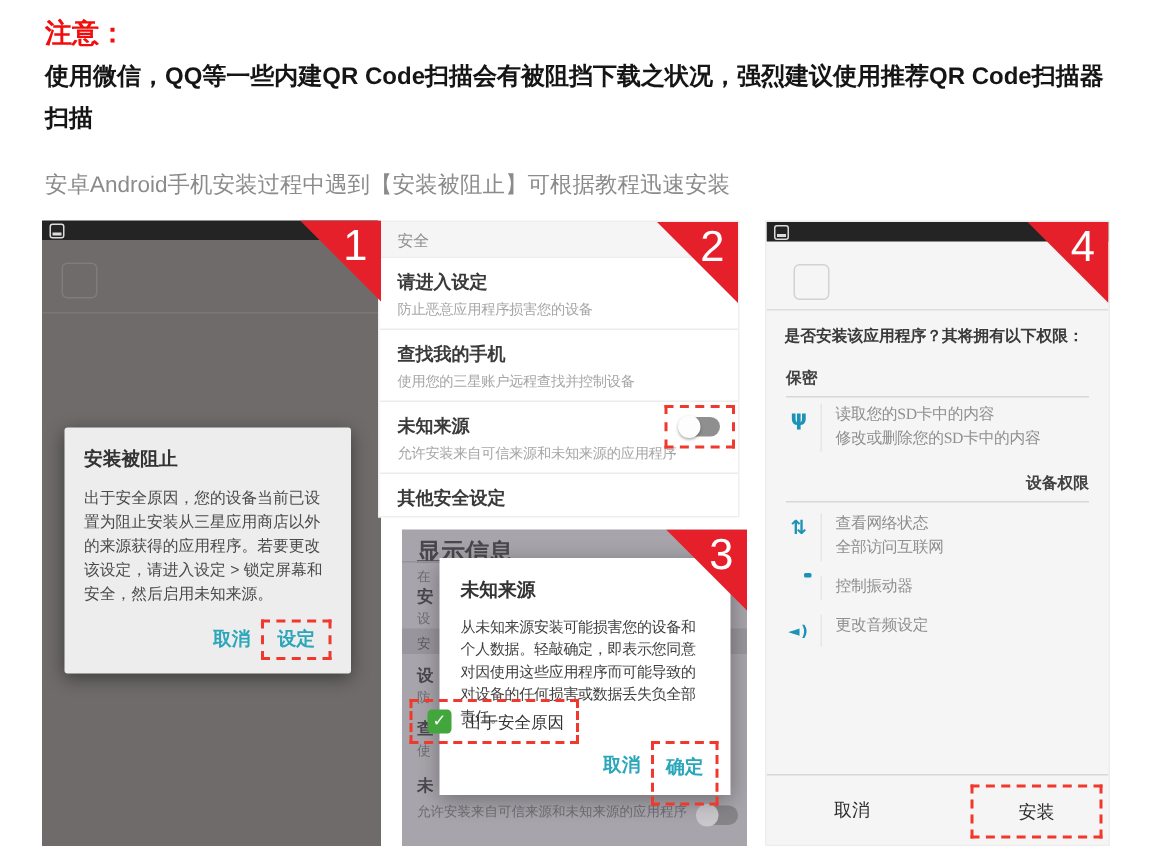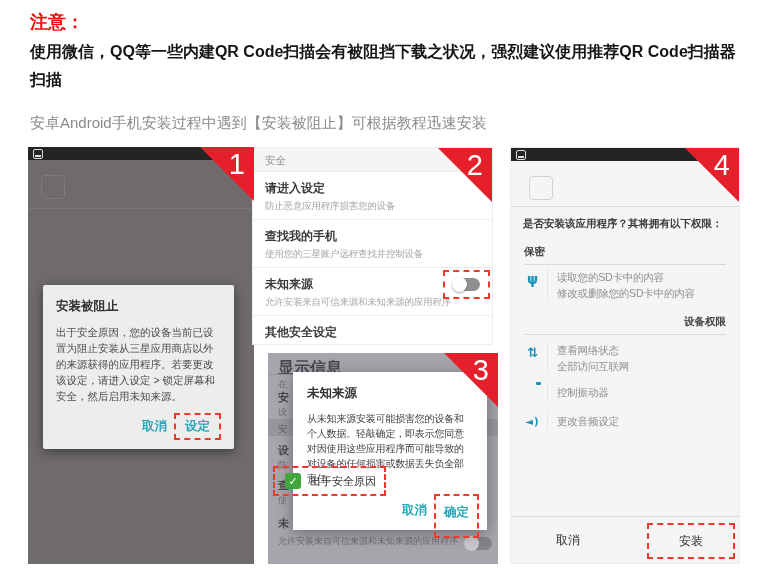--- a/index.html
+++ b/index.html
@@ -86,21 +86,21 @@
   .d3-btns .btn-teal{margin-top:8px;}
   .hl-ok{border:2px dashed #f0382c;padding:6px 8px 15px;}
   .hl-ok .btn-teal{margin-top:0;}
 
   
   .p4-title{position:absolute;left:12px;top:69px;font-size:10.5px;font-weight:bold;color:#3a3a3a;white-space:nowrap;}
   .p4-sec{position:absolute;left:13px;width:202px;font-size:10.5px;font-weight:bold;color:#414141;
     padding-bottom:5px;border-bottom:1px solid #d8d8d8;}
   .p4-sec1{top:97px;}
   .p4-sec2{top:167px;text-align:right;}
-  .prow{display:flex;align-items:center;}
+  .prow{display:flex;align-items:flex-start;font-family:Liberation Serif, serif;}
   .p4-perm{position:absolute;left:13px;right:10px;}
   .p4-perm1{top:121px;}
   .p4-perm2{top:194px;}
   .p4-perm2 .prow{margin-bottom:10px;}
   .pi{width:17px;flex:none;text-align:center;color:#1b93b8;border-right:1px solid #e6e6e6;padding:1px 6px 2px 0;margin-right:9px;align-self:stretch;}
   .pi-usb::after{content:"ψ";font-size:14px;font-weight:bold;font-family:"DejaVu Sans",sans-serif;}
   .pi-net::after{content:"⇅";font-size:13px;font-weight:bold;font-family:"DejaVu Sans",sans-serif;}
   .pi-spk::after{content:"◄)";font-size:10px;font-weight:bold;letter-spacing:1px;font-family:"DejaVu Sans",sans-serif;}
   .batt{width:11px;height:15px;background:#1b93b8;border-radius:2px;position:relative;margin:1px auto 0;}
   .batt::before{content:"";position:absolute;top:-3px;left:3px;width:5px;height:3px;background:#1b93b8;border-radius:1px;}

